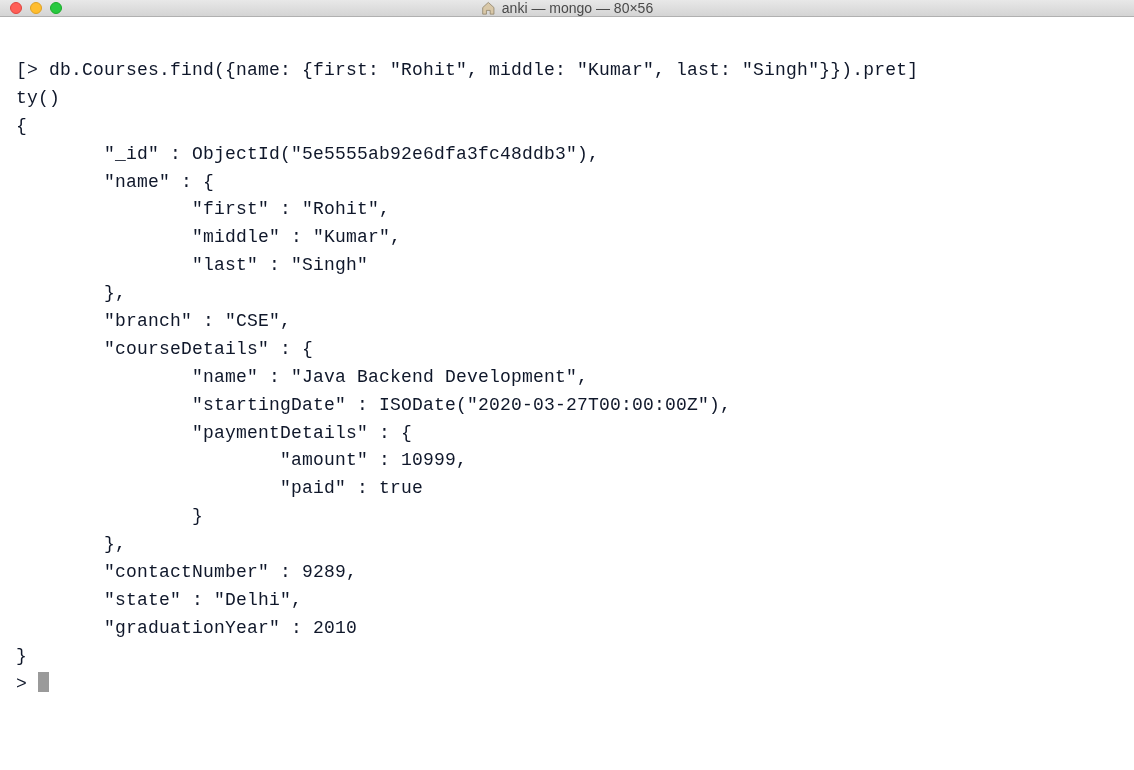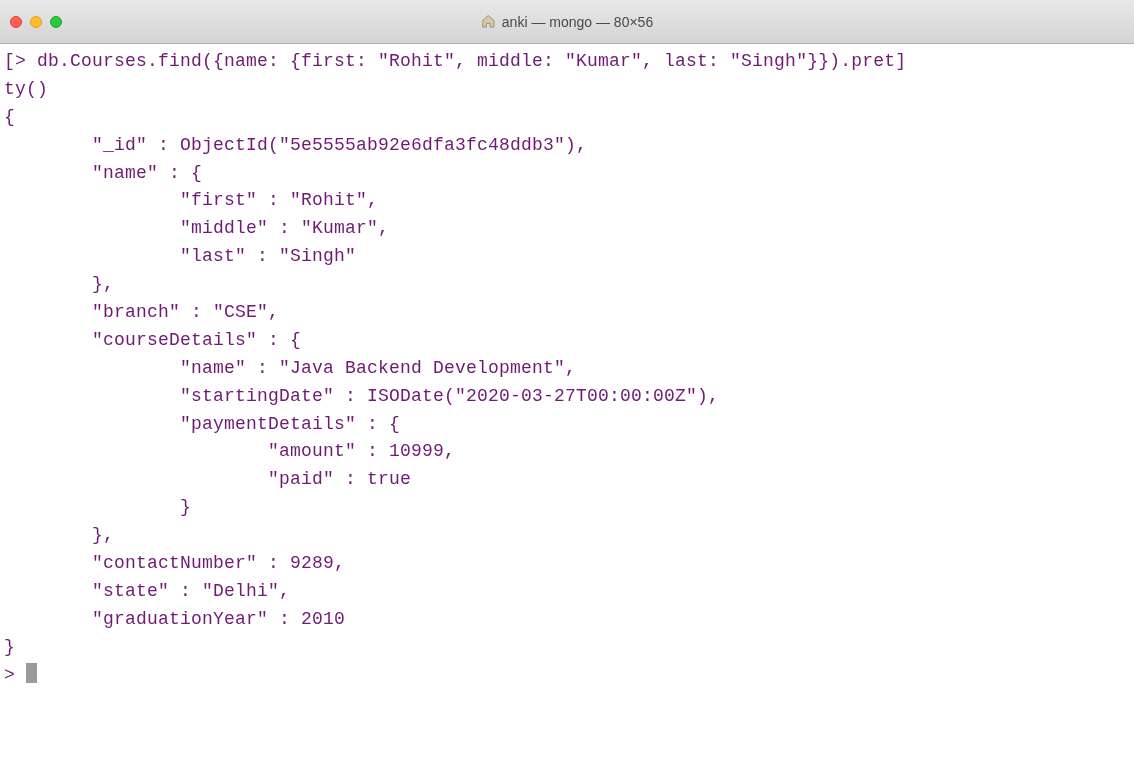--- a/index.html
+++ b/index.html
@@ -9,21 +9,21 @@
     }
     body {
       font-family: "Menlo", "Monaco", "Courier New", monospace;
       font-size: 18px;
       background: #ffffff;
       width: 1134px;
       height: 770px;
       overflow: hidden;
     }
     .titlebar {
-      height: 44px;
+      height: 17px;
       background: linear-gradient(to bottom, #e8e8e8, #d4d4d4);
       border-bottom: 1px solid #b0b0b0;
       display: flex;
       align-items: center;
       position: relative;
       padding: 0 10px;
     }
     .traffic-lights {
       display: flex;
       gap: 8px;
@@ -47,25 +47,26 @@
       color: #4a4a4a;
       font-family: -apple-system, BlinkMacSystemFont, "Helvetica Neue", sans-serif;
       font-size: 14px;
     }
     .home-icon {
       width: 15px;
       height: 15px;
       display: inline-block;
     }
     .terminal {
-      padding: 4px 4px;
+      padding: 4px 16px;
       white-space: pre;
       line-height: 1.55;
-      color: #701a75;
+      color: #0f172a;
       letter-spacing: 0.2px;
+      margin-top: 36px;
     }
     .cursor-block {
       display: inline-block;
       width: 11px;
       height: 20px;
       background: #9a9a9a;
       vertical-align: text-bottom;
       margin-bottom: 2px;
     }
   </style>

